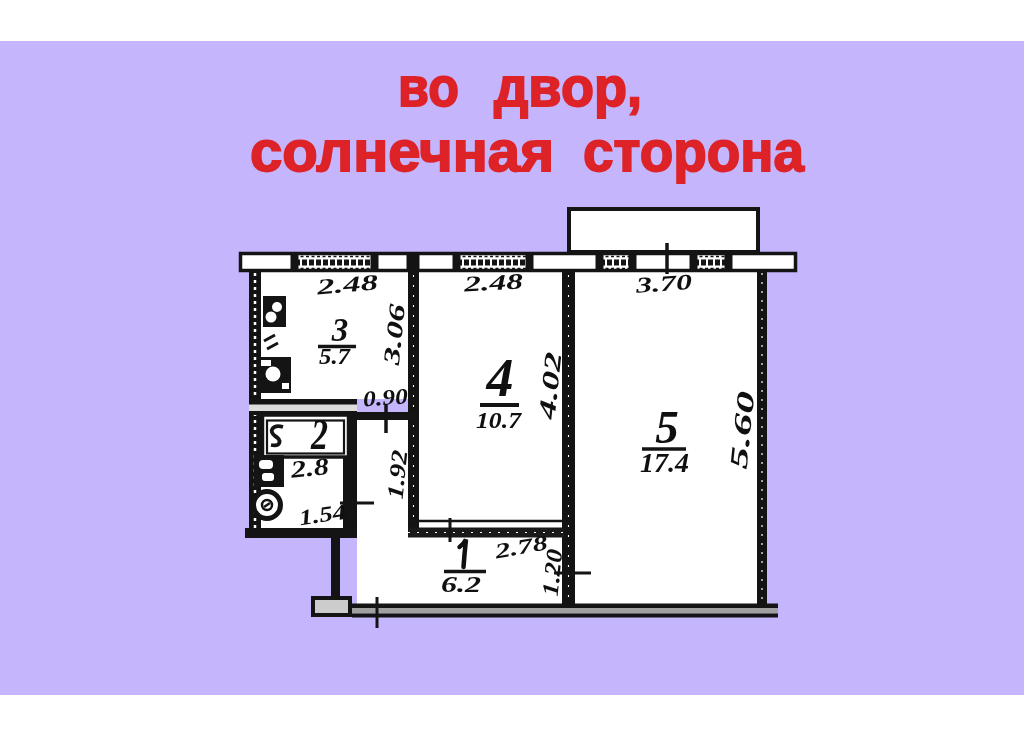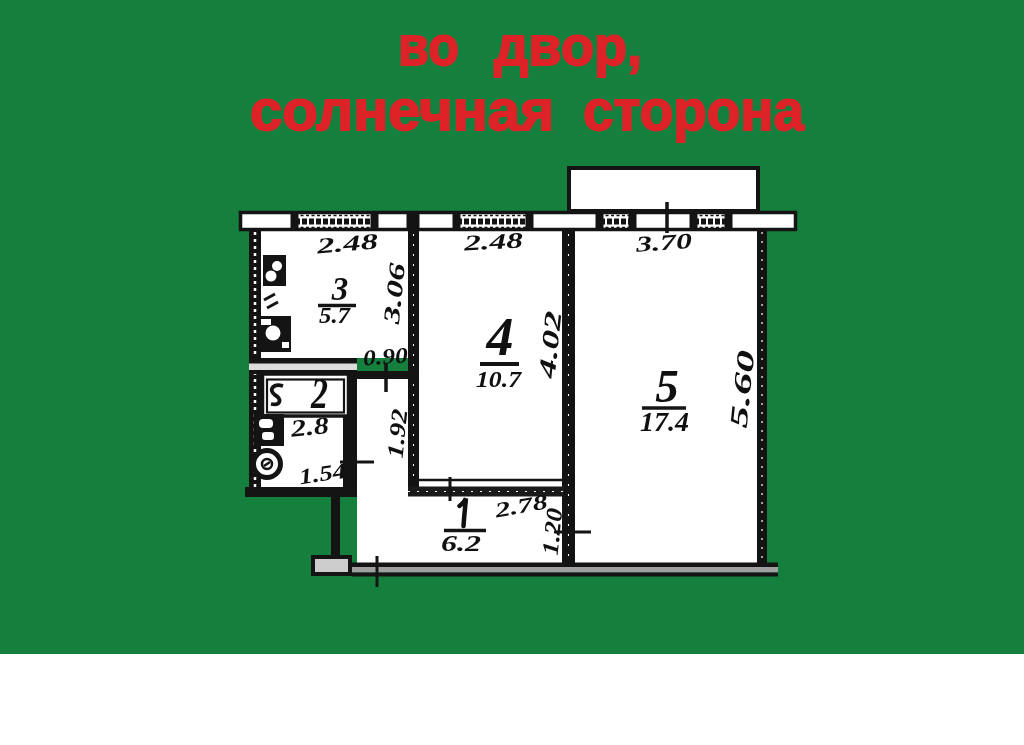--- a/index.html
+++ b/index.html
@@ -1,17 +1,17 @@
 <!DOCTYPE html>
 <html><head>
 <meta charset="utf-8">
 <style>
   html,body{margin:0;padding:0;background:#ffffff;}
-  #page{position:relative;width:1024px;height:654px;background:#15803d;overflow:hidden;
-        font-family:"Liberation Sans", sans-serif;}
+  #page{position:relative;width:1024px;height:654px;background:#c4b5fd;overflow:hidden;
+        font-family:"Liberation Sans", sans-serif;margin-top:41px;}
   svg{position:absolute;left:0;top:0;filter:blur(0.45px);}
   .hw{font-family:"Liberation Serif", serif;font-style:italic;font-weight:bold;fill:#101010;}
 </style>
 </head>
 <body>
 <div id="page">
 <svg width="1024" height="745" viewBox="0 0 1024 745">
 
   <rect x="261" y="231" width="147" height="127" fill="#ffffff"></rect>
 

